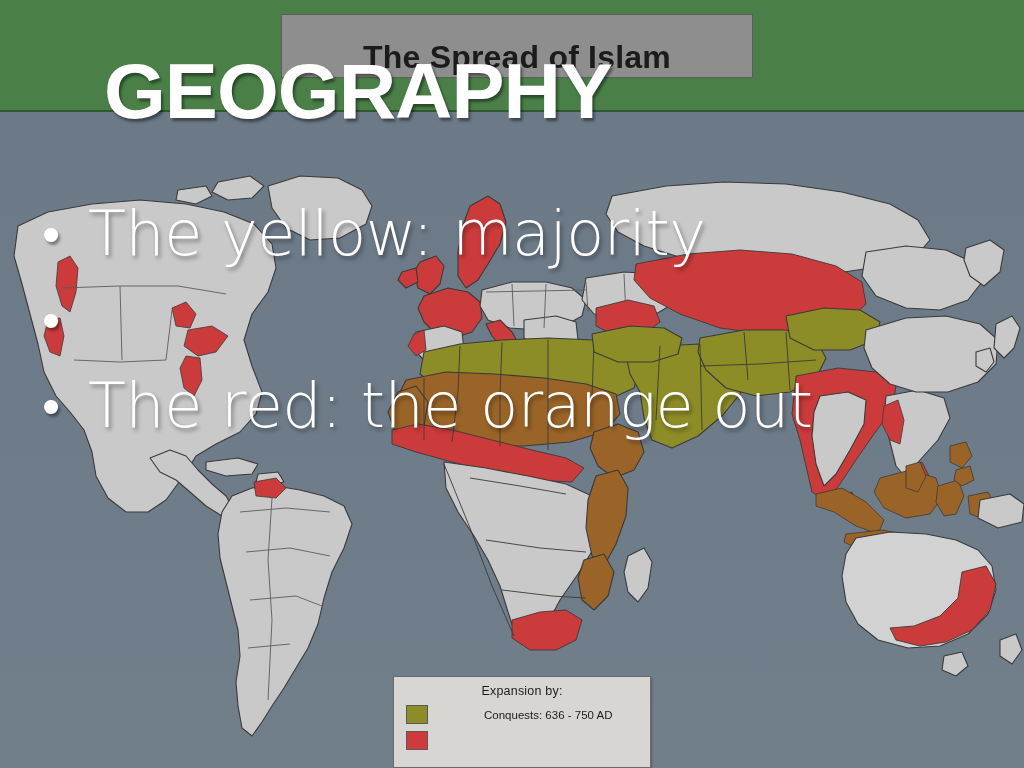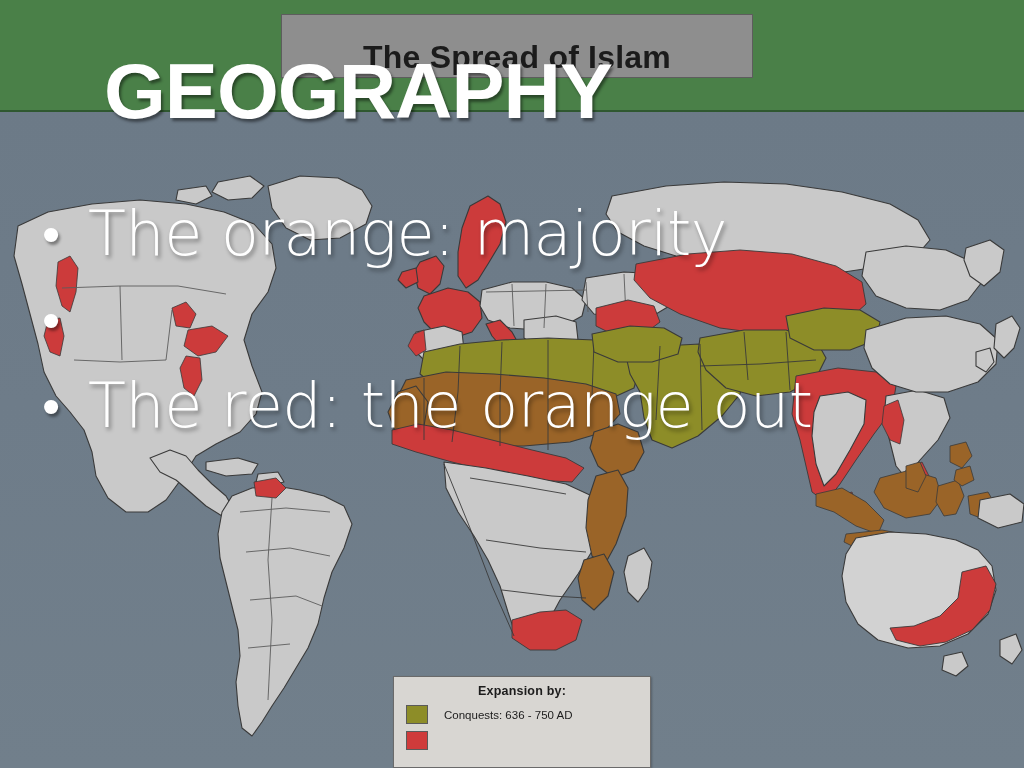--- a/index.html
+++ b/index.html
@@ -73,30 +73,31 @@
     left: 393px; top: 676px;
     width: 258px; height: 92px;
     background: #d8d6d2;
     border: 1px solid #6a6a6a;
     box-sizing: border-box;
     box-shadow: 1px 1px 2px rgba(0,0,0,.25);
   }
   .legend-title {
     text-align: center;
     font-size: 12.5px;
-    font-weight: bold;
+    font-weight: normal;
     color: #1c1c1c;
     margin-top: 7px;
     letter-spacing: .2px;
   }
   .legend-row {
     display: flex;
     align-items: center;
     margin-top: 7px;
     padding-left: 12px;
+    gap: 40px;
   }
   .legend-swatch {
     width: 20px; height: 17px;
     border: 1px solid #5a5a5a;
     flex: none;
   }
   .legend-label {
     font-size: 11.5px;
     color: #1c1c1c;
     margin-left: 16px;
@@ -335,21 +336,21 @@
       </div>
     </div>
   </div>
 
   <div class="slide-title">GEOGRAPHY</div>
 
   <div class="bullets">
 
     <div class="bullet">
       <div class="bullet-dot">•</div>
-      <div class="bullet-text">The orange: majority</div>
+      <div class="bullet-text">The yellow: majority</div>
     </div>
 
     <div class="bullet">
       <div class="bullet-dot">•</div>
     </div>
 
     <div class="bullet">
       <div class="bullet-dot">•</div>
       <div class="bullet-text">The red: the orange out</div>
     </div>

